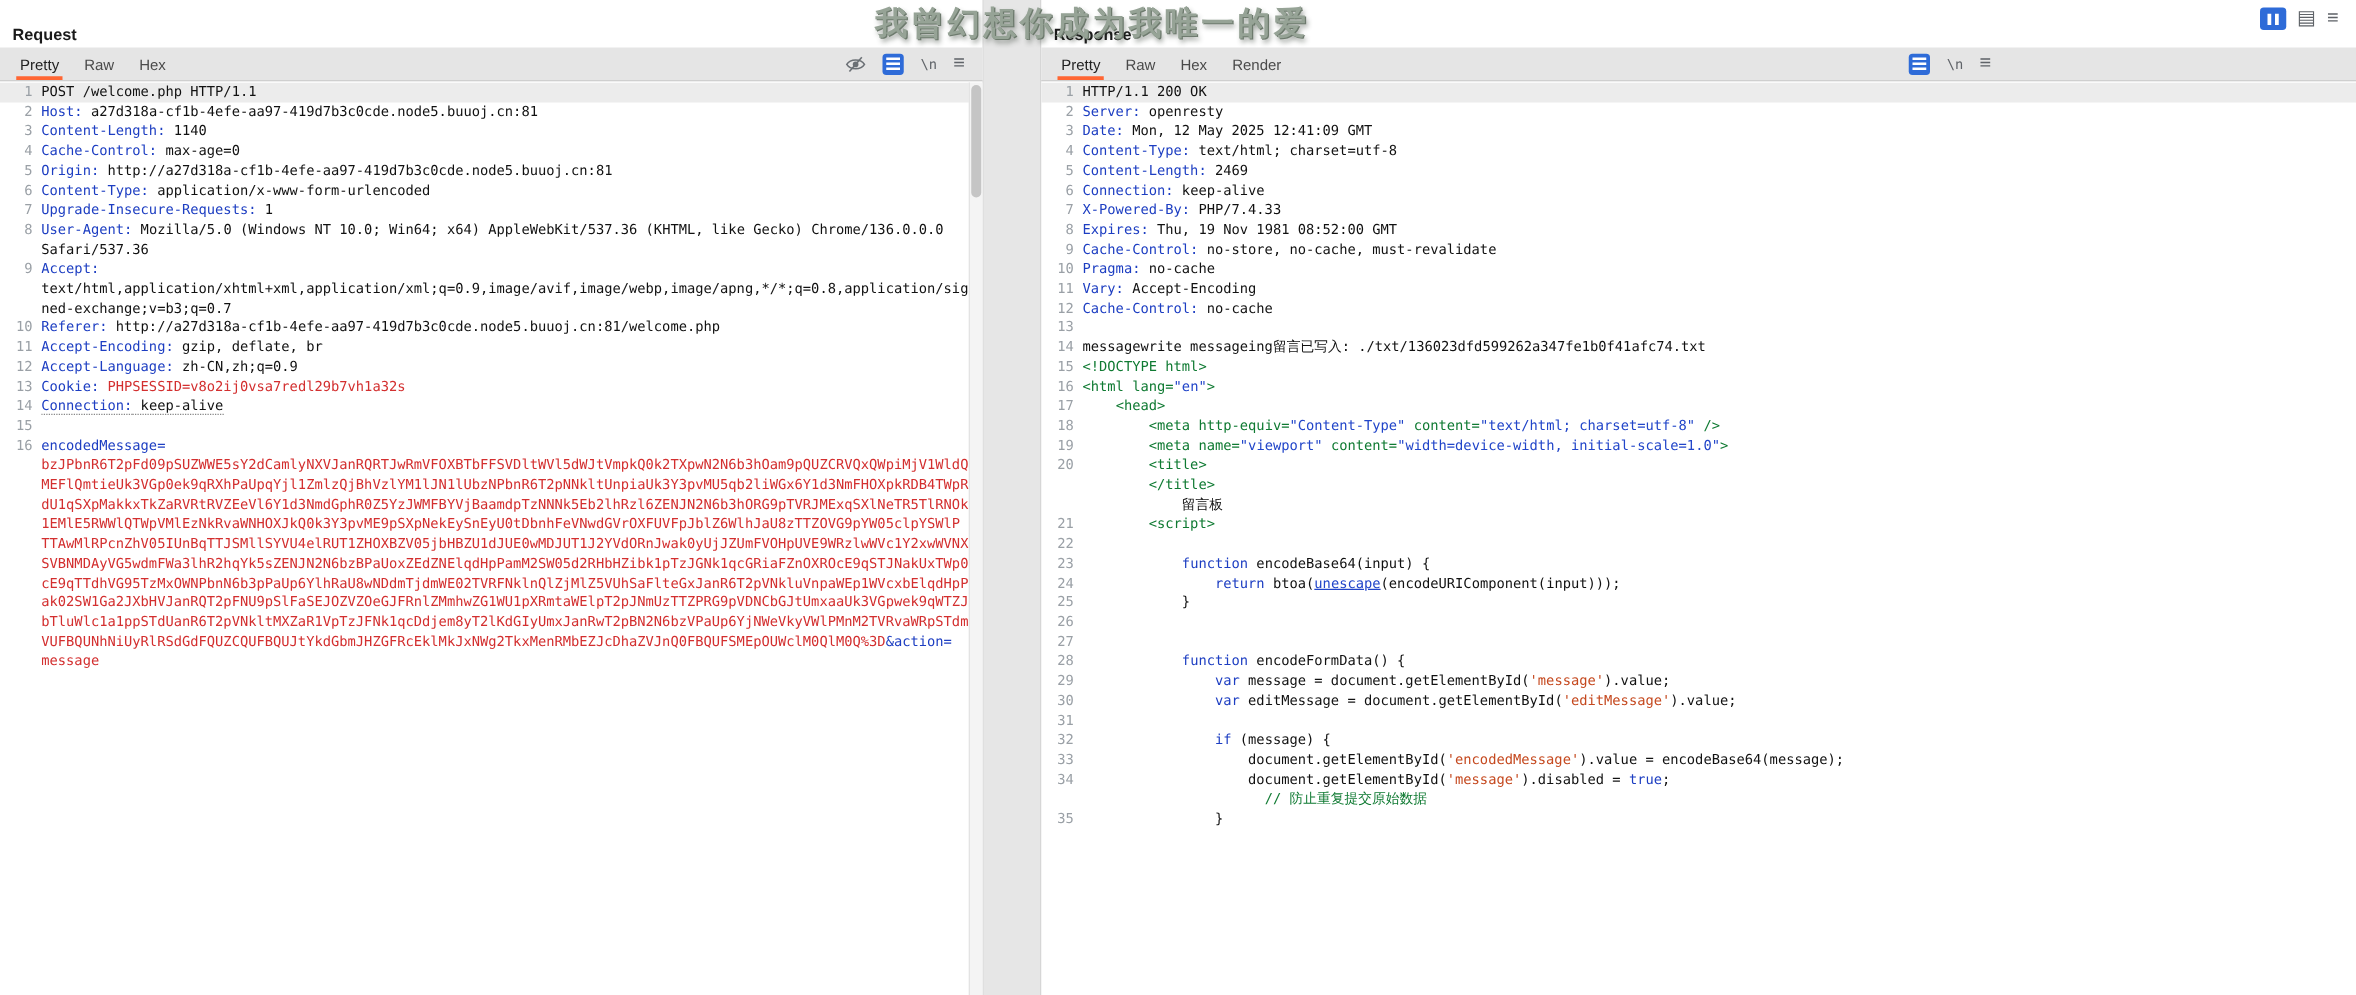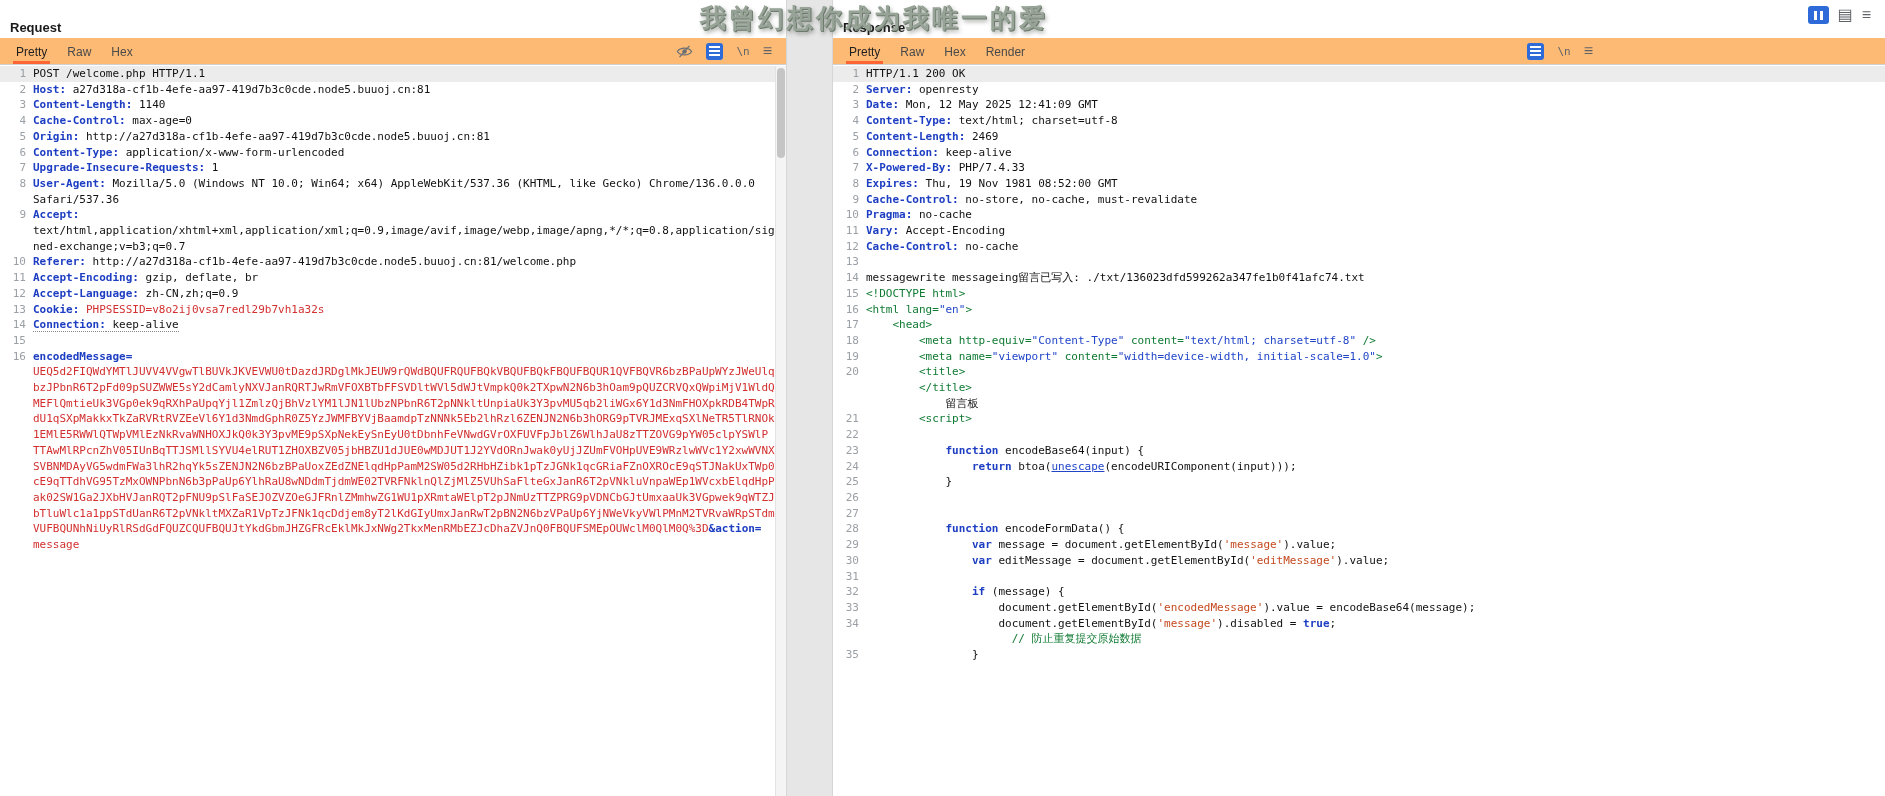--- a/index.html
+++ b/index.html
@@ -5,21 +5,21 @@
   html,body{margin:0;padding:0;}
   body{
     width:1885px;height:796px;position:relative;overflow:hidden;
     background:#e6e6e6;
     font-family:"Liberation Sans",sans-serif;
   }
   .panel{position:absolute;top:0;bottom:0;background:#fff;}
   #request-panel{left:0;width:786px;border-right:1px solid #d6d6d6;}
   #response-panel{left:793px;width:1092px;border-left:1px solid #d6d6d6;margin-left:39px;}
   .panel-title{padding:20px 10px 3px 10px;font-size:13px;font-weight:bold;color:#1a1a1a;}
-  .tabbar{display:flex;align-items:center;height:26px;padding:0 6px;border-bottom:1px solid #cfcfcf;background:#fdba74;}
+  .tabbar{display:flex;align-items:center;height:26px;padding:0 6px;border-bottom:1px solid #cfcfcf;background:#e5e5e5;}
   .tabs{display:flex;align-items:center;height:100%;}
   .tab{font-size:12px;color:#4a4a4a;padding:6px 10px 5px 10px;position:relative;cursor:default;}
   .tab.sel{color:#1f1f1f;}
   .tab.sel::after{content:"";position:absolute;left:7px;right:7px;bottom:0;height:3px;background:var(--accent-orange,#ff6633);}
   .toolbar{margin-left:auto;display:flex;align-items:center;gap:13px;padding-right:8px;}
   .toolbar.offset{margin-right:318px;}
   .tb-icon{display:inline-flex;align-items:center;justify-content:center;}
   .gicon{color:#5f6368;font-size:16px;line-height:1;}
   .mono-icon{font-family:"DejaVu Sans Mono",monospace;font-size:11px;color:#5f6368;}
   .blue-chip{width:17px;height:17px;background:var(--icon-blue,#2e6bd8);border-radius:3px;display:inline-flex;align-items:center;justify-content:center;}
@@ -27,21 +27,21 @@
   .pause-chip{width:21px;height:18px;background:var(--icon-blue,#2e6bd8);border-radius:3px;display:inline-flex;align-items:center;justify-content:center;gap:3px;}
   .pause-chip .bar{width:3px;height:9px;background:#fff;display:block;}
   .code{
     position:absolute;top:66px;bottom:0;left:0;right:10px;overflow:hidden;
     font-family:"DejaVu Sans Mono",monospace;font-size:11px;line-height:15.7px;color:#111;
   }
   .row{display:flex;}
   .row.h{background:#ececec;}
   .gut{width:26px;flex:none;text-align:right;padding-right:7px;color:#9aa0a6;user-select:none;}
   .txt{flex:1;white-space:pre;overflow:hidden;}
-  .k{color:var(--header-blue,#1d3ec2);font-weight:bold;}
+  .k{color:var(--header-blue,#1d3ec2);}
   .b{color:var(--attr-blue,#2145c9);}
   .t{color:#111;}
   .r{color:var(--value-red,#d32f2f);}
   .g{color:var(--tag-green,#0f7a32);}
   .s{color:var(--string-orange,#c5491f);}
   .lnk{color:var(--attr-blue,#2145c9);text-decoration:underline;}
   .ud{border-bottom:1px dotted #888;}
   .sb{position:absolute;top:66px;bottom:0;right:0;width:10px;background:#f4f4f4;border-left:1px solid #e3e3e3;}
   .sb .thumb{position:absolute;left:1px;right:1px;border-radius:4px;background:#c2c2c2;}
   .watermark{
@@ -160,24 +160,20 @@
       <div class="row">
         <span class="gut">15</span>
         <span class="txt"></span>
       </div>
       <div class="row">
         <span class="gut">16</span>
         <span class="txt"><span class="k">encodedMessage=</span></span>
       </div>
       <div class="row">
         <span class="gut"></span>
-        <span class="txt"><span class="r">UEQ5d2FIQWdYMTlJUVV4VVgwTlBUVkJKVEVWU0tDazdJRDglMkJEUW9rQWdBQUFRQUFBQkVBQUFBQkFBQUFBQUR1QVFBQVR6bzBPaUpWYzJWeUlq</span></span>
-      </div>
-      <div class="row">
-        <span class="gut"></span>
         <span class="txt"><span class="r">bzJPbnR6T2pFd09pSUZWWE5sY2dCamlyNXVJanRQRTJwRmVFOXBTbFFSVDltWVl5dWJtVmpkQ0k2TXpwN2N6b3hOam9pQUZCRVQxQWpiMjV1WldQ</span></span>
       </div>
       <div class="row">
         <span class="gut"></span>
         <span class="txt"><span class="r">MEFlQmtieUk3VGp0ek9qRXhPaUpqYjl1ZmlzQjBhVzlYM1lJN1lUbzNPbnR6T2pNNkltUnpiaUk3Y3pvMU5qb2liWGx6Y1d3NmFHOXpkRDB4TWpR</span></span>
       </div>
       <div class="row">
         <span class="gut"></span>
         <span class="txt"><span class="r">dU1qSXpMakkxTkZaRVRtRVZEeVl6Y1d3NmdGphR0Z5YzJWMFBYVjBaamdpTzNNNk5Eb2lhRzl6ZENJN2N6b3hORG9pTVRJMExqSXlNeTR5TlRNOk</span></span>
       </div>

